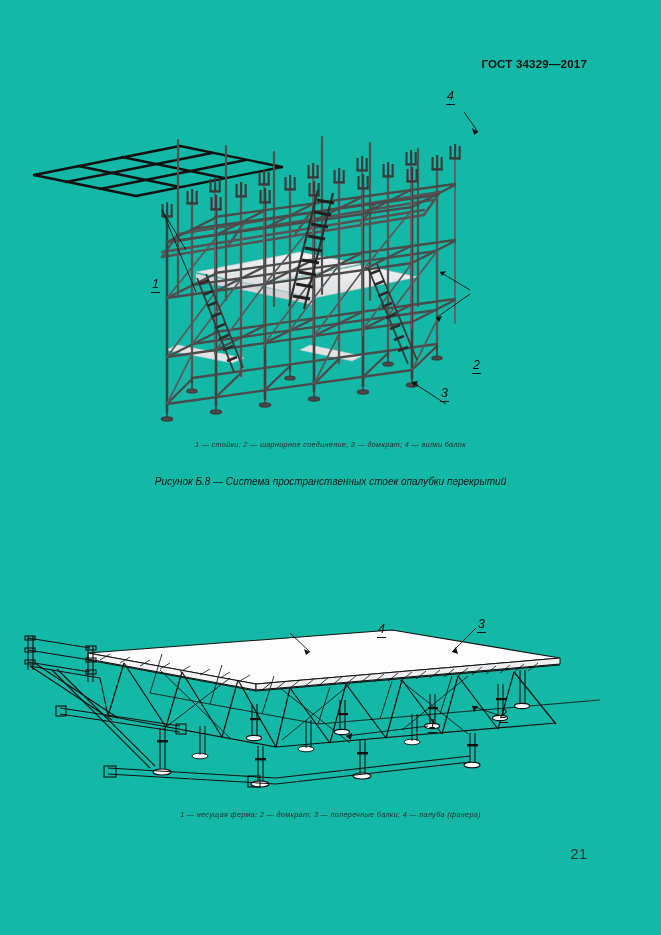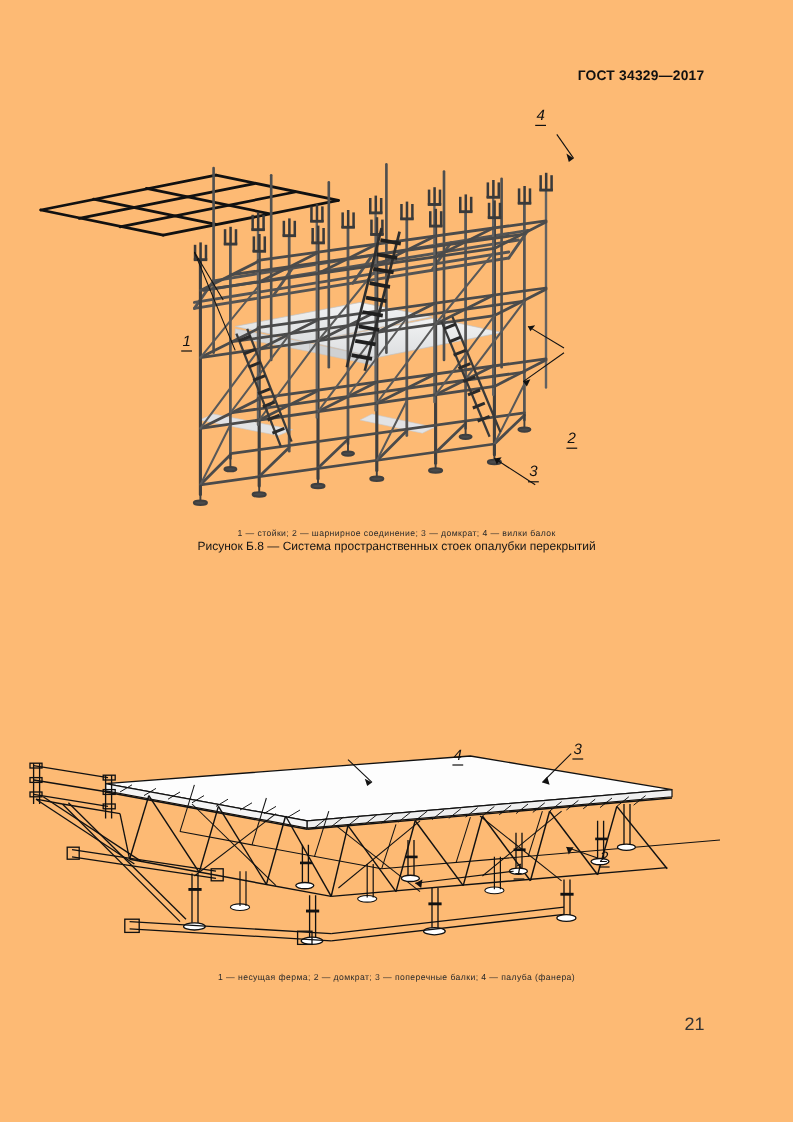--- a/index.html
+++ b/index.html
@@ -12,21 +12,21 @@
     height: 935px;
     position: relative;
     font-family: "Liberation Sans", sans-serif;
     color: #111111;
     overflow: hidden;
   }
 
   .page {
     position: absolute;
     inset: 0;
-    background: #fdba74;
+    background: #14b8a6;
   }
 
   
   .doc-header {
     position: absolute;
     top: 58px;
     right: 74px;
     font-size: 11.5px;
     font-weight: bold;
     letter-spacing: 0.2px;
@@ -48,30 +48,32 @@
     left: 0;
     width: 661px;
   }
   .figure-art {
     position: relative;
     width: 661px;
   }
   .fig-legend {
     text-align: center;
     font-size: 7.2px;
+    font-style: italic;
     color: #2a2a2a;
     letter-spacing: 0.35px;
     white-space: nowrap;
   }
   .fig-caption {
     text-align: center;
     font-size: 10px;
     color: #151515;
-    margin-top: 1px;
+    margin-top: 27px;
     white-space: nowrap;
+    font-style: italic;
   }
 
   
   .callout {
     position: absolute;
     font-size: 12.5px;
     font-style: italic;
     color: #111;
     line-height: 1;
     border-bottom: 1px solid #111;

